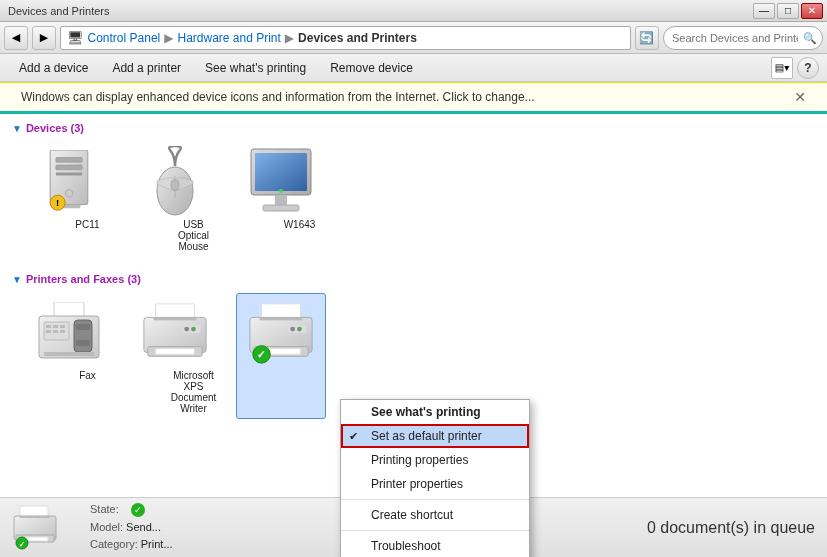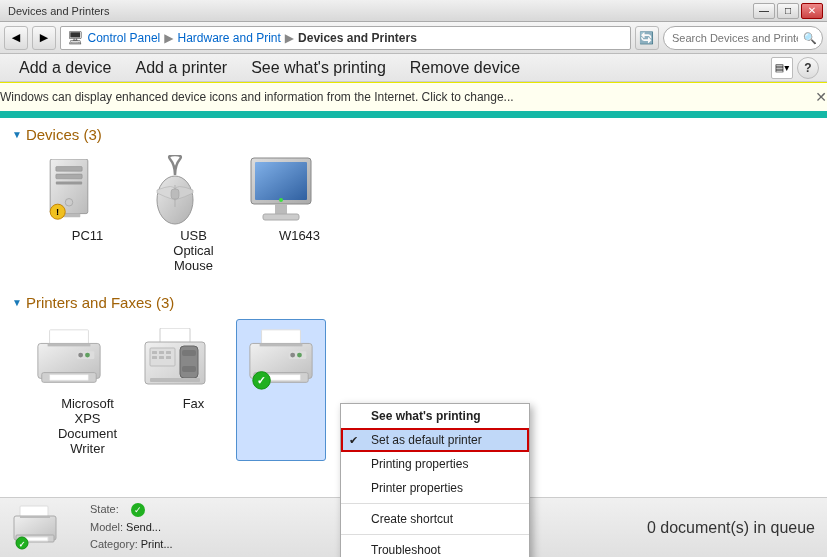--- a/index.html
+++ b/index.html
@@ -86,34 +86,34 @@
       border-bottom: 1px solid #ccc;
       gap: 2px;
     }
     .toolbar-btn {
       height: 22px;
       padding: 0 10px;
       border: 1px solid transparent;
       border-radius: 2px;
       background: transparent;
       cursor: pointer;
-      font-size: 16px;
+      font-size: 12px;
       color: #222;
       white-space: nowrap;
     }
     .toolbar-right { margin-left: auto; display: flex; align-items: center; gap: 4px; }
     .view-btn { width: 22px; height: 22px; border: 1px solid #bbb; border-radius: 2px; background: #fff; display: flex; align-items: center; justify-content: center; cursor: pointer; font-size: 10px; }
     .help-btn { width: 22px; height: 22px; border: 1px solid #bbb; border-radius: 50%; background: linear-gradient(to bottom, #f8f8f8, #ddd); display: flex; align-items: center; justify-content: center; cursor: pointer; font-size: 12px; font-weight: bold; color: #333; }
 
     
     .infobar {
       background: #fffff0;
-      border-bottom: 7px solid #14b8a6;
+      border-bottom: 3px solid #14b8a6;
       border-top: 1px solid #e8e800;
-      padding: 6px 0;
+      padding: 6px 21px;
       font-size: 12px;
       color: #333;
       display: flex;
       align-items: center;
       justify-content: space-between;
       position: relative;
     }
     .infobar-close { cursor: pointer; color: #666; font-size: 14px; }
 
     
@@ -127,42 +127,42 @@
 
     
     .section-header {
       display: flex;
       align-items: center;
       gap: 4px;
       margin-bottom: 8px;
       cursor: pointer;
     }
     .section-arrow { color: #1a7ab8; font-size: 10px; }
-    .section-title { color: #a16207; font-size: 15px; font-weight: normal; }
+    .section-title { color: #a21caf; font-size: 11px; font-weight: bold; }
 
     
     .device-grid {
       display: flex;
       gap: 16px;
       margin-bottom: 16px;
       flex-wrap: wrap;
       padding-left: 12px;
     }
     .device-item {
       display: flex;
       flex-direction: column;
       align-items: center;
       width: 90px;
       cursor: pointer;
       padding: 4px;
       border: 1px solid transparent;
       border-radius: 3px;
     }
     .device-icon-wrap { position: relative; width: 70px; height: 70px; display: flex; align-items: center; justify-content: center; }
-    .device-label { font-size: 13px; text-align: center; color: #222; margin-top: 2px; margin-left: 37px; }
+    .device-label { font-size: 10px; text-align: center; color: #222; margin-top: 2px; margin-left: 37px; }
 
     
     .icon-pc { width: 52px; height: 64px; display: flex; flex-direction: column; align-items: center; }
 
     
     .device-item.selected { background: #cce0ff; border-color: #5090d0; }
 
     
     .context-menu {
       position: absolute;
@@ -358,20 +358,53 @@
 
   <div class="section-header">
     <span class="section-arrow">▼</span>
     <span class="section-title">Printers and Faxes (3)</span>
   </div>
 
   <div class="device-grid">
 
     <div class="device-item">
       <div class="device-icon-wrap">
+        <svg width="70" height="62" viewBox="0 0 70 62">
+          <defs>
+            <linearGradient id="faxGrad" x1="0%" y1="0%" x2="100%" y2="100%">
+              <stop offset="0%" style="stop-color:#f0f0f0"></stop>
+              <stop offset="100%" style="stop-color:#c8c8c8"></stop>
+            </linearGradient>
+          </defs>
+
+          <rect x="20" y="0" width="30" height="18" rx="1" fill="#fff" stroke="#ccc"></rect>
+
+          <rect x="5" y="14" width="60" height="42" rx="3" fill="url(#faxGrad)" stroke="#aaa" stroke-width="1"></rect>
+
+          <rect x="10" y="20" width="25" height="18" rx="1" fill="#ddd" stroke="#bbb"></rect>
+
+          <rect x="12" y="23" width="5" height="3" rx="0.5" fill="#bbb"></rect>
+          <rect x="19" y="23" width="5" height="3" rx="0.5" fill="#bbb"></rect>
+          <rect x="26" y="23" width="5" height="3" rx="0.5" fill="#bbb"></rect>
+          <rect x="12" y="28" width="5" height="3" rx="0.5" fill="#bbb"></rect>
+          <rect x="19" y="28" width="5" height="3" rx="0.5" fill="#bbb"></rect>
+          <rect x="26" y="28" width="5" height="3" rx="0.5" fill="#bbb"></rect>
+
+          <rect x="40" y="18" width="18" height="32" rx="4" fill="#888" stroke="#666"></rect>
+          <rect x="42" y="22" width="14" height="6" rx="2" fill="#777"></rect>
+          <rect x="42" y="38" width="14" height="6" rx="2" fill="#777"></rect>
+
+          <rect x="10" y="50" width="50" height="4" rx="1" fill="#bbb"></rect>
+        </svg>
+      </div>
+      <span class="device-label">Fax</span>
+    </div>
+
+    <div class="device-item">
+      <div class="device-icon-wrap">
         <svg width="72" height="64" viewBox="0 0 72 64">
           <defs>
             <linearGradient id="printerGrad" x1="0%" y1="0%" x2="100%" y2="100%">
               <stop offset="0%" style="stop-color:#f0f0f0"></stop>
               <stop offset="100%" style="stop-color:#c0c0c0"></stop>
             </linearGradient>
           </defs>
 
           <rect x="16" y="2" width="40" height="16" rx="1" fill="#fff" stroke="#ddd"></rect>
 
@@ -381,53 +414,20 @@
 
           <rect x="44" y="24" width="18" height="8" rx="1" fill="#ddd"></rect>
           <circle cx="48" cy="28" r="2.5" fill="#888"></circle>
           <circle cx="55" cy="28" r="2.5" fill="#60a060"></circle>
 
           <rect x="8" y="46" width="56" height="10" rx="2" fill="#d0d0d0" stroke="#aaa"></rect>
           <rect x="16" y="48" width="40" height="6" rx="1" fill="#fff" stroke="#ddd"></rect>
         </svg>
       </div>
       <span class="device-label">Microsoft XPS<br>Document Writer</span>
-    </div>
-
-    <div class="device-item">
-      <div class="device-icon-wrap">
-        <svg width="70" height="62" viewBox="0 0 70 62">
-          <defs>
-            <linearGradient id="faxGrad" x1="0%" y1="0%" x2="100%" y2="100%">
-              <stop offset="0%" style="stop-color:#f0f0f0"></stop>
-              <stop offset="100%" style="stop-color:#c8c8c8"></stop>
-            </linearGradient>
-          </defs>
-
-          <rect x="20" y="0" width="30" height="18" rx="1" fill="#fff" stroke="#ccc"></rect>
-
-          <rect x="5" y="14" width="60" height="42" rx="3" fill="url(#faxGrad)" stroke="#aaa" stroke-width="1"></rect>
-
-          <rect x="10" y="20" width="25" height="18" rx="1" fill="#ddd" stroke="#bbb"></rect>
-
-          <rect x="12" y="23" width="5" height="3" rx="0.5" fill="#bbb"></rect>
-          <rect x="19" y="23" width="5" height="3" rx="0.5" fill="#bbb"></rect>
-          <rect x="26" y="23" width="5" height="3" rx="0.5" fill="#bbb"></rect>
-          <rect x="12" y="28" width="5" height="3" rx="0.5" fill="#bbb"></rect>
-          <rect x="19" y="28" width="5" height="3" rx="0.5" fill="#bbb"></rect>
-          <rect x="26" y="28" width="5" height="3" rx="0.5" fill="#bbb"></rect>
-
-          <rect x="40" y="18" width="18" height="32" rx="4" fill="#888" stroke="#666"></rect>
-          <rect x="42" y="22" width="14" height="6" rx="2" fill="#777"></rect>
-          <rect x="42" y="38" width="14" height="6" rx="2" fill="#777"></rect>
-
-          <rect x="10" y="50" width="50" height="4" rx="1" fill="#bbb"></rect>
-        </svg>
-      </div>
-      <span class="device-label">Fax</span>
     </div>
 
     <div class="device-item selected" style="background:#cce0ff; border-color:#5090d0;">
       <div class="device-icon-wrap">
         <svg width="72" height="64" viewBox="0 0 72 64">
           <defs>
             <linearGradient id="printerGrad2" x1="0%" y1="0%" x2="100%" y2="100%">
               <stop offset="0%" style="stop-color:#f0f0f0"></stop>
               <stop offset="100%" style="stop-color:#c0c0c0"></stop>
             </linearGradient>

